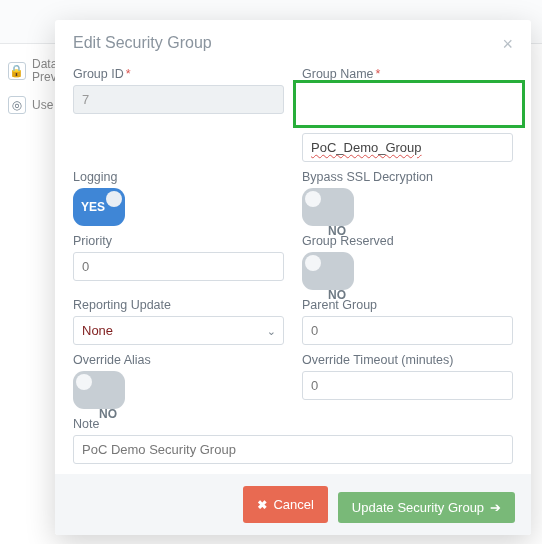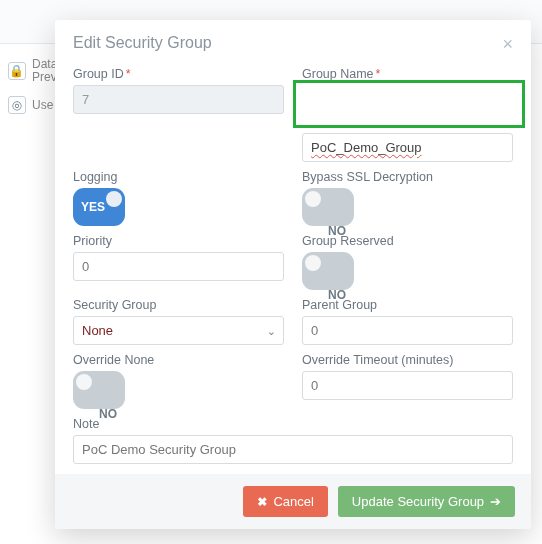--- a/index.html
+++ b/index.html
@@ -108,21 +108,21 @@
       display: flex; justify-content: flex-end; gap: 10px;
       border-bottom-left-radius:3px; border-bottom-right-radius:3px;
     }
     .btn {
       border: none; border-radius: 3px;
       padding: 8px 14px; font-size: 13px; color: #fff;
       display: inline-flex; align-items: center; gap: 6px;
       cursor: pointer;
     }
     .btn-cancel { background: #e86a52; }
-    .btn-update { background: #79b978; }
+    .btn-update { background: #79b978; margin-top: 6px; }
     .arrow-icon { font-size: 13px; }
     .x-icon { font-size: 12px; font-weight:700;}
   </style>
 </head>
 <body>
 
 <div class="bg-layer">
   <div class="bg-top"></div>
   <div class="bg-side-item" style="top:58px;">
     <span class="bg-icon-box">🔒</span>
@@ -175,35 +175,35 @@
     </div>
     <div class="field">
       <span class="lbl">Group Reserved</span>
       <div class="toggle off">
         <span class="knob"></span>
           <span class="txt">NO</span>
       </div>
     </div>
 
     <div class="field">
-      <span class="lbl">Security Group</span>
+      <span class="lbl">Reporting Update</span>
       <div class="sel-wrap">
         <select class="sel">
           <option>None</option>
         </select>
         <span class="sel-caret">⌄</span>
       </div>
     </div>
     <div class="field">
       <span class="lbl">Parent Group</span>
       <input class="inp" value="0" style="">
     </div>
 
     <div class="field">
-      <span class="lbl">Override None</span>
+      <span class="lbl">Override Alias</span>
       <div class="toggle off">
         <span class="knob"></span>
           <span class="txt">NO</span>
       </div>
     </div>
     <div class="field">
       <span class="lbl">Override Timeout (minutes)</span>
       <input class="inp" value="0" style="">
     </div>
 

